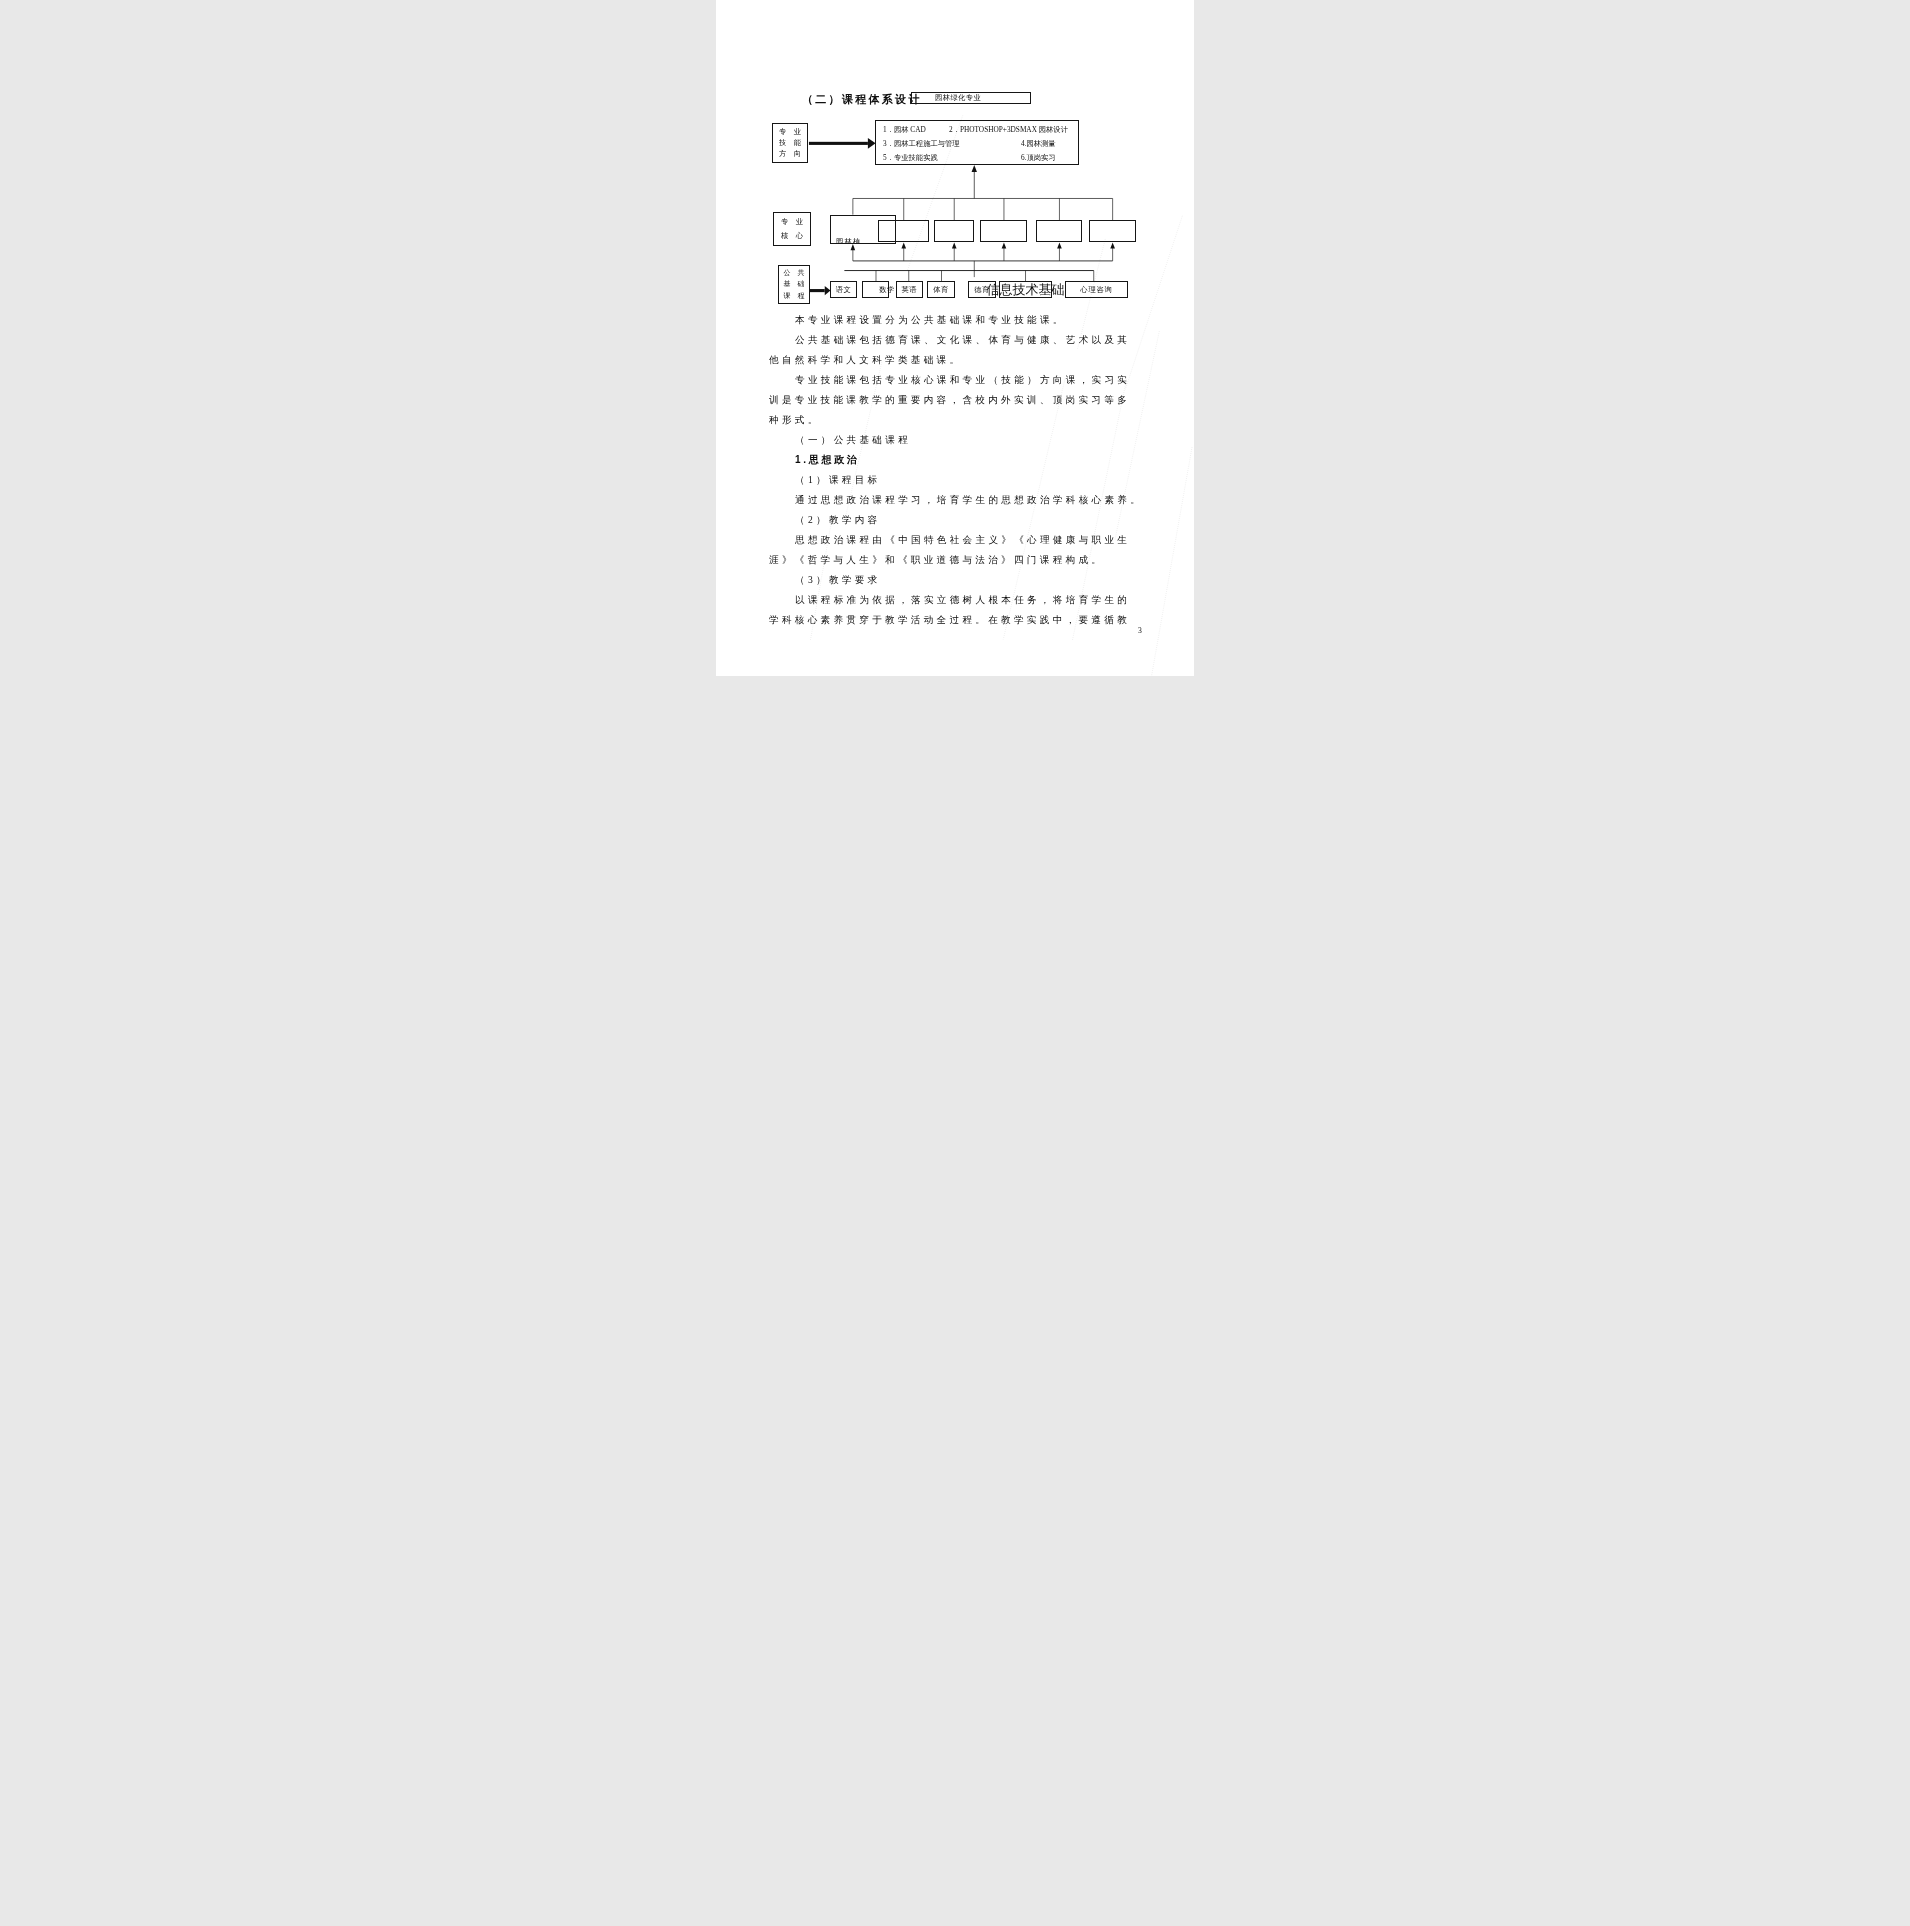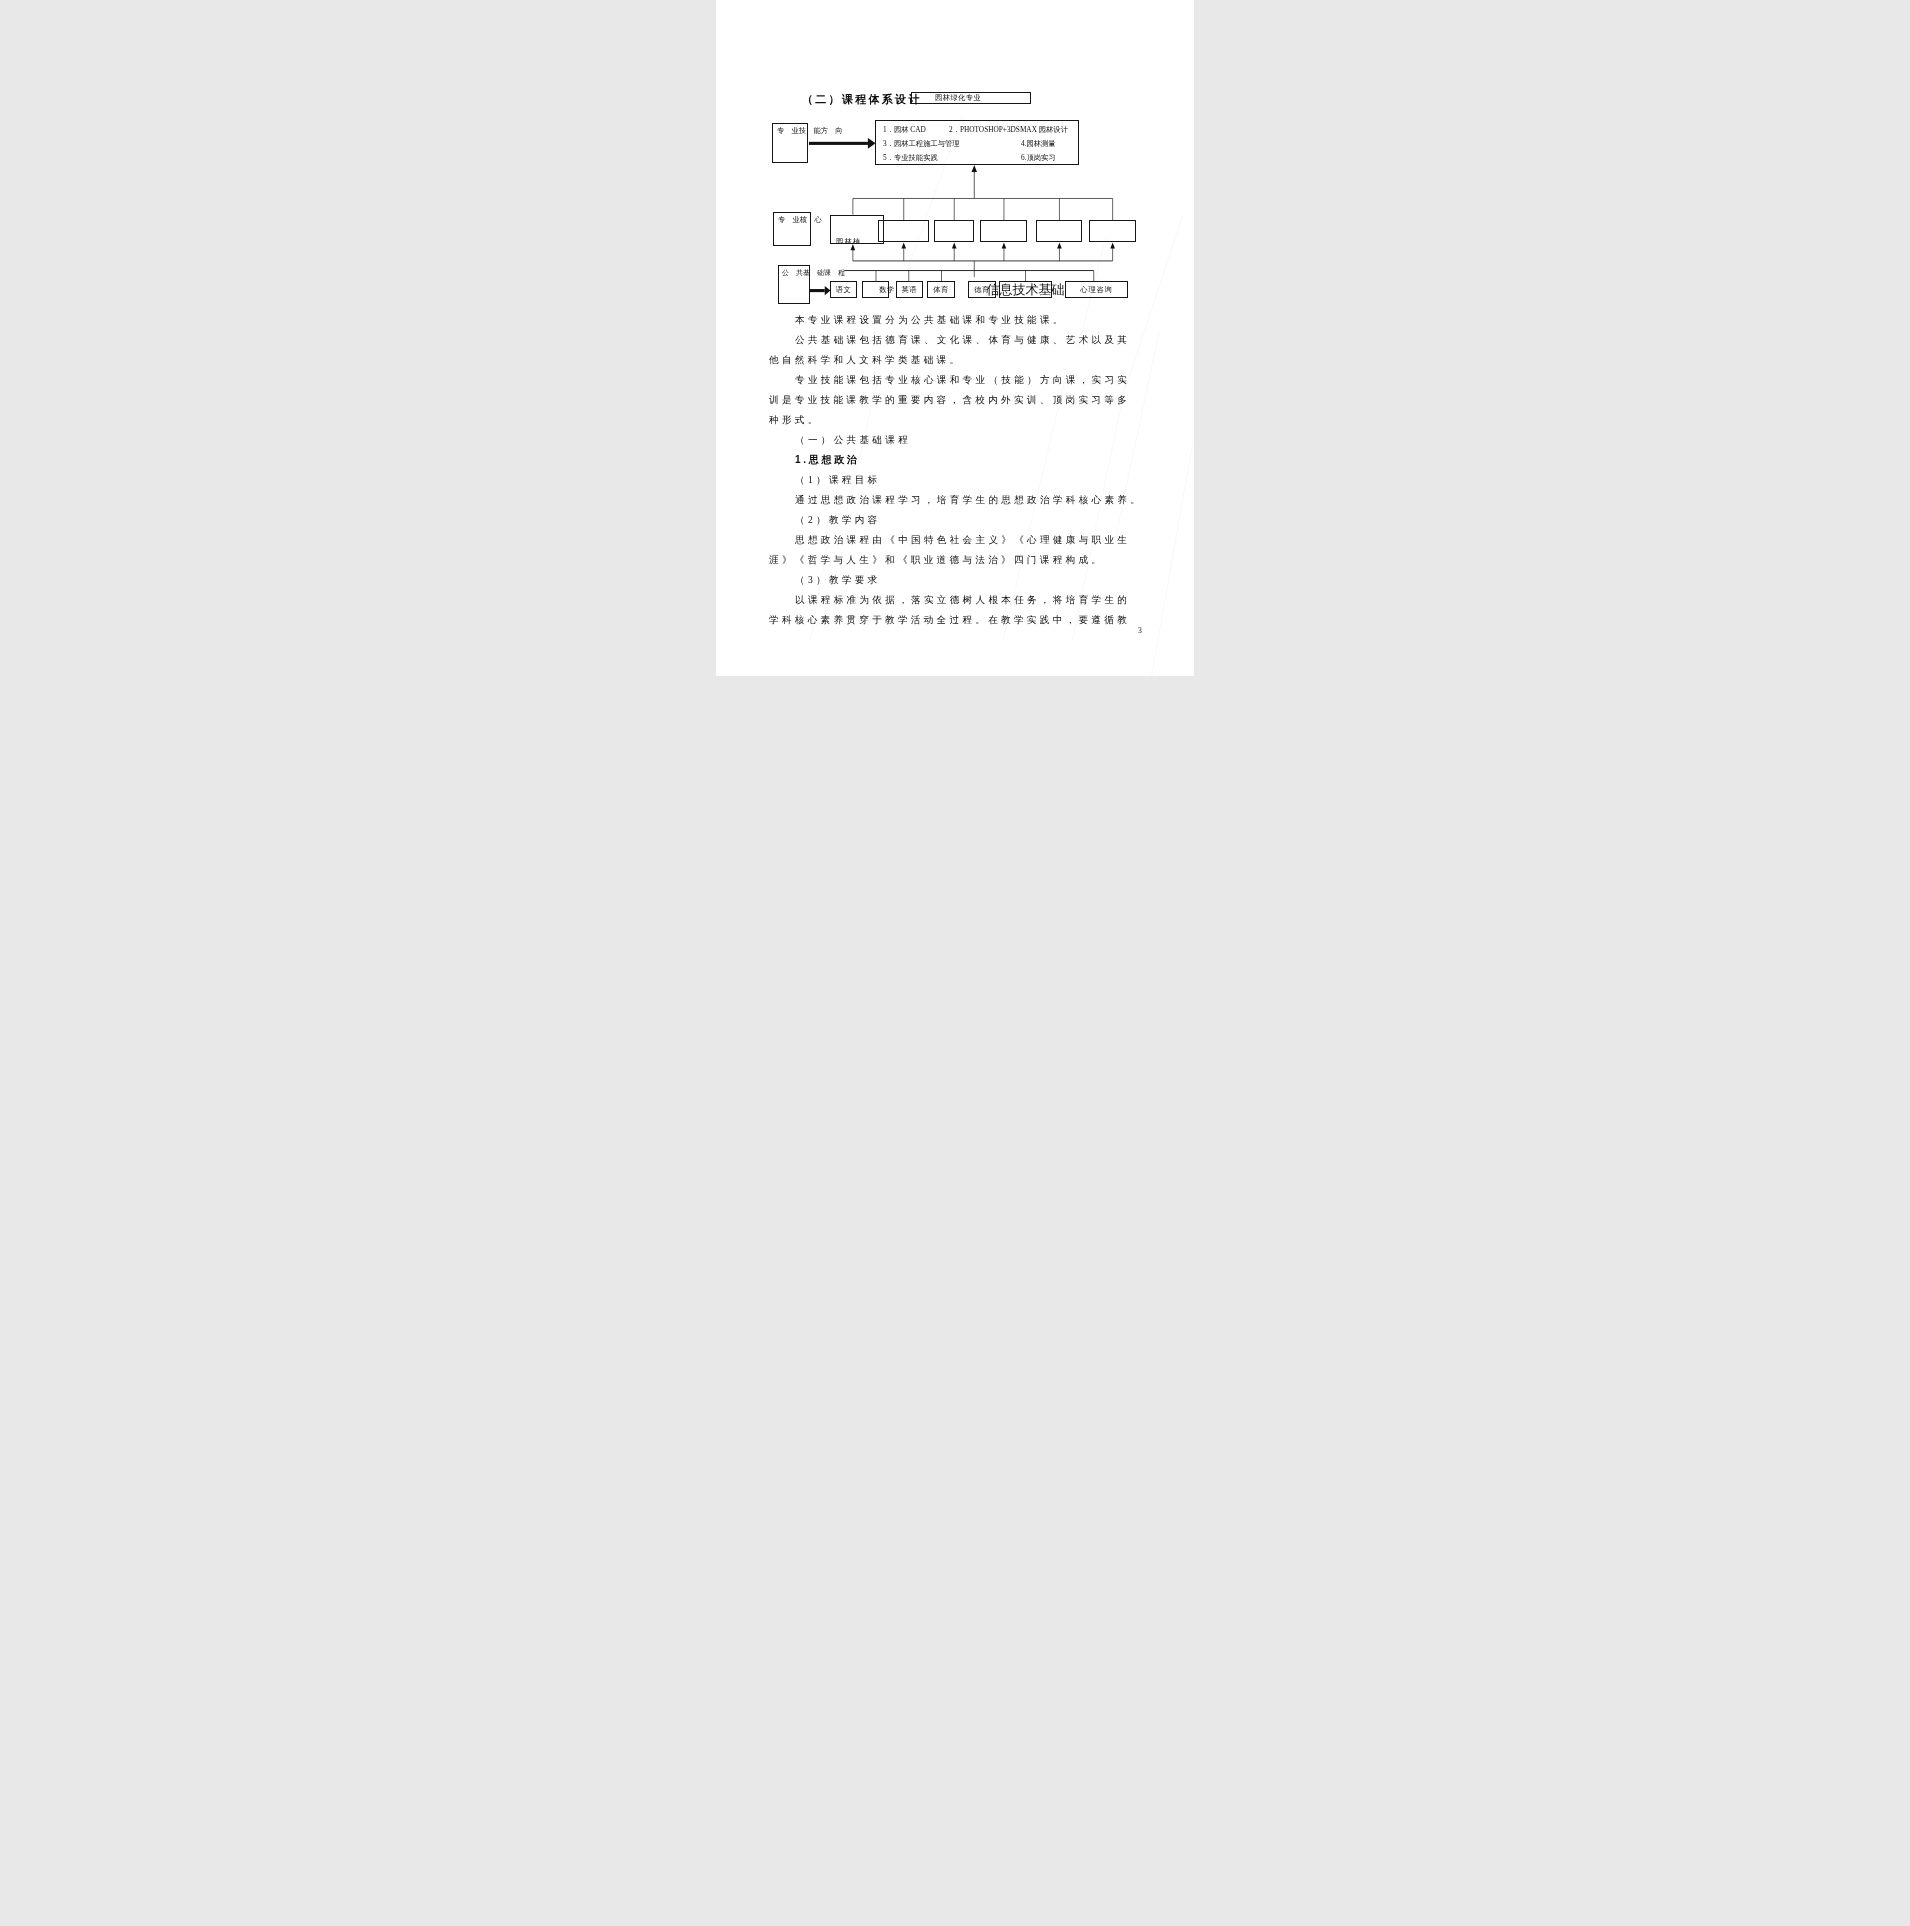--- a/index.html
+++ b/index.html
@@ -9,33 +9,33 @@
     font-family:"Liberation Serif","DejaVu Serif",serif;
   }
   
   .h-artifact{position:absolute;pointer-events:none;
     background:repeating-linear-gradient(180deg,transparent 0 9.6px,rgba(0,0,0,0.07) 9.6px 10px);}
   
   #doc-title{position:absolute;left:86px;top:92px;font-size:11px;font-weight:bold;
     letter-spacing:2.3px;white-space:nowrap;}
   
   .dbox{position:absolute;border:0.8px solid #161616;box-sizing:border-box;}
-  .vlabel{display:flex;flex-direction:row;justify-content:space-around;
-    padding:2.3px 3.9px;font-size:7.3px;white-space:pre;}
+  .vlabel{display:flex;flex-direction:column;justify-content:space-around;
+    padding:2.3px 3.9px;font-size:7.3px;white-space:pre;text-align:center;}
   #top-box{left:195px;top:92px;width:120px;height:12px;
     font-size:7.3px;line-height:10.4px;padding-left:23px;letter-spacing:0.4px;}
   #skill-dir-box{left:56px;top:123px;width:36px;height:40px;}
   #big-box{left:159px;top:120px;width:204px;height:45px;padding:1.9px 0 0 7px;}
   .bb-row{display:flex;height:14px;align-items:center;font-size:7.3px;white-space:pre;}
   .bb-l1{width:66px;} .bb-l23{width:138px;}
   #core-label-box{left:57px;top:212px;width:38px;height:34px;}
   .core-box{position:absolute;border:0.8px solid #161616;box-sizing:border-box;
     overflow:hidden;font-size:7.3px;white-space:pre;}
   .core-line{padding-left:5px;line-height:12px;}
-  #core-1{left:114px;top:215px;width:54px;height:29px;padding-top:1.5px;}
+  #core-1{left:114px;top:215px;width:66px;height:29px;padding-top:1.5px;}
   #core-1 .core-line{line-height:11.2px;letter-spacing:1.2px;}
   #core-2{left:162px;top:220px;width:51px;height:22.3px;padding-top:2.7px;}
   #core-3{left:218px;top:220px;width:40px;height:22.3px;padding-top:2.7px;}
   #core-3 .core-line{letter-spacing:1.5px;}
   #core-4{left:264px;top:220px;width:47px;height:22.3px;padding-top:2.7px;}
   #core-4 .core-line{letter-spacing:3.5px;}
   #core-5{left:320px;top:220px;width:46px;height:22.3px;padding-top:1.9px;}
   #core-6{left:373px;top:220px;width:47px;height:22.3px;padding-top:1.9px;}
   #base-label-box{left:62px;top:265px;width:32px;height:39px;padding:1.5px 3.1px;font-size:7px;}
   .subject-box{position:absolute;top:281px;height:17px;border:0.8px solid #161616;

